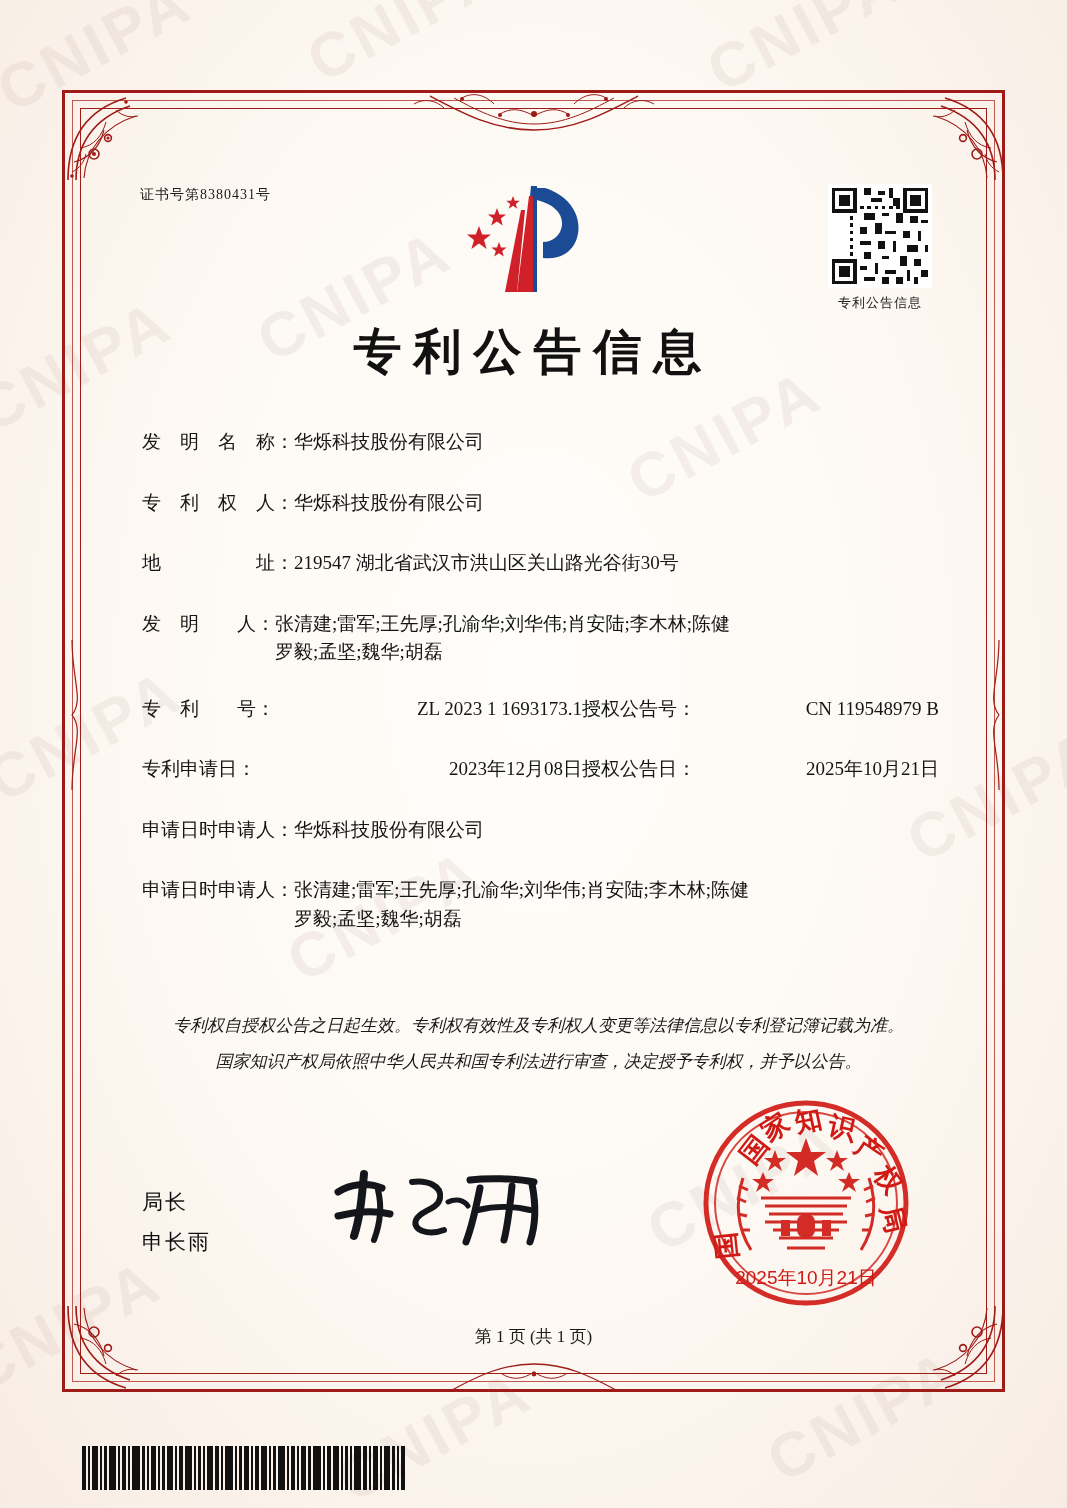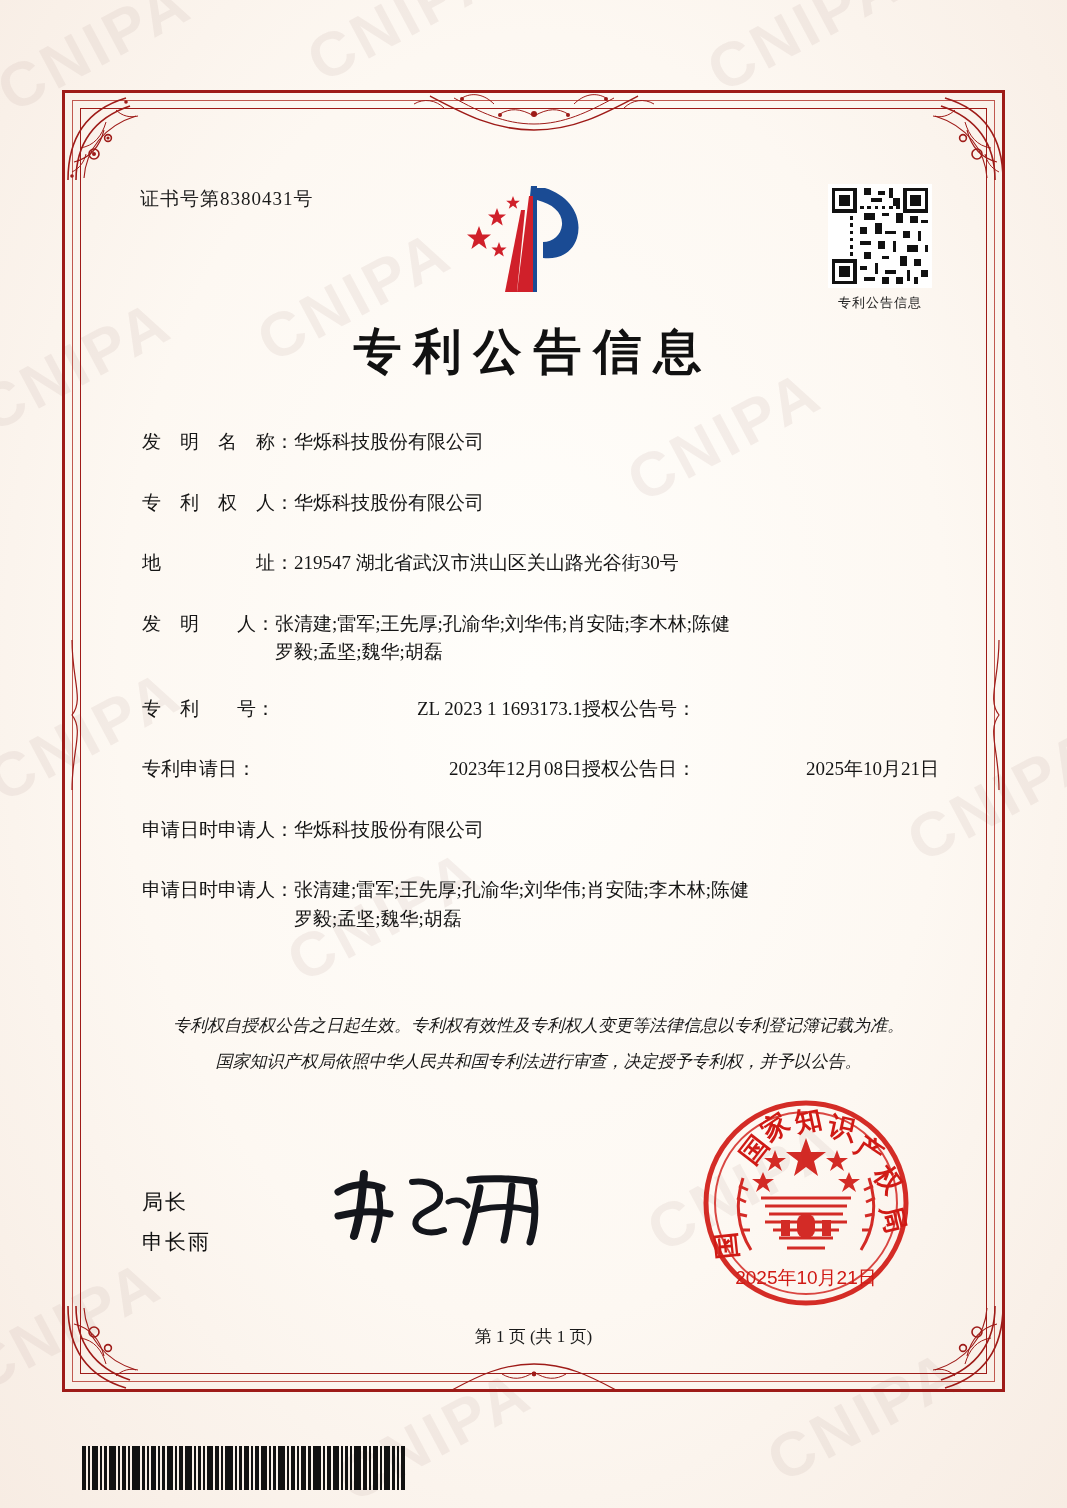--- a/index.html
+++ b/index.html
@@ -109,21 +109,21 @@
     position: absolute;
     left: 80px;
     top: 108px;
     width: 907px;
     height: 1266px;
   }
   .cert-no {
     position: absolute;
     left: 60px;
     top: 78px;
-    font-size: 19px;
+    font-size: 14px;
     color: #1b1b1b;
     letter-spacing: 1px;
   }
   .logo {
     position: absolute;
     left: 50%;
     top: 72px;
     transform: translateX(-50%);
     width: 150px;
     height: 120px;
@@ -526,20 +526,21 @@
         </div>
       </div>
 
       <div class="two-col">
         <div class="col left">
           <div class="lbl">专　利　　号：</div>
           <div class="val">ZL 2023 1 1693173.1</div>
         </div>
         <div class="col right">
           <div class="lbl">授权公告号：</div>
+          <div class="val" style="padding-left:10px">CN 119548979 B</div>
         </div>
       </div>
 
       <div class="two-col">
         <div class="col left">
           <div class="lbl">专利申请日：</div>
           <div class="val">2023年12月08日</div>
         </div>
         <div class="col right">
           <div class="lbl">授权公告日：</div>

